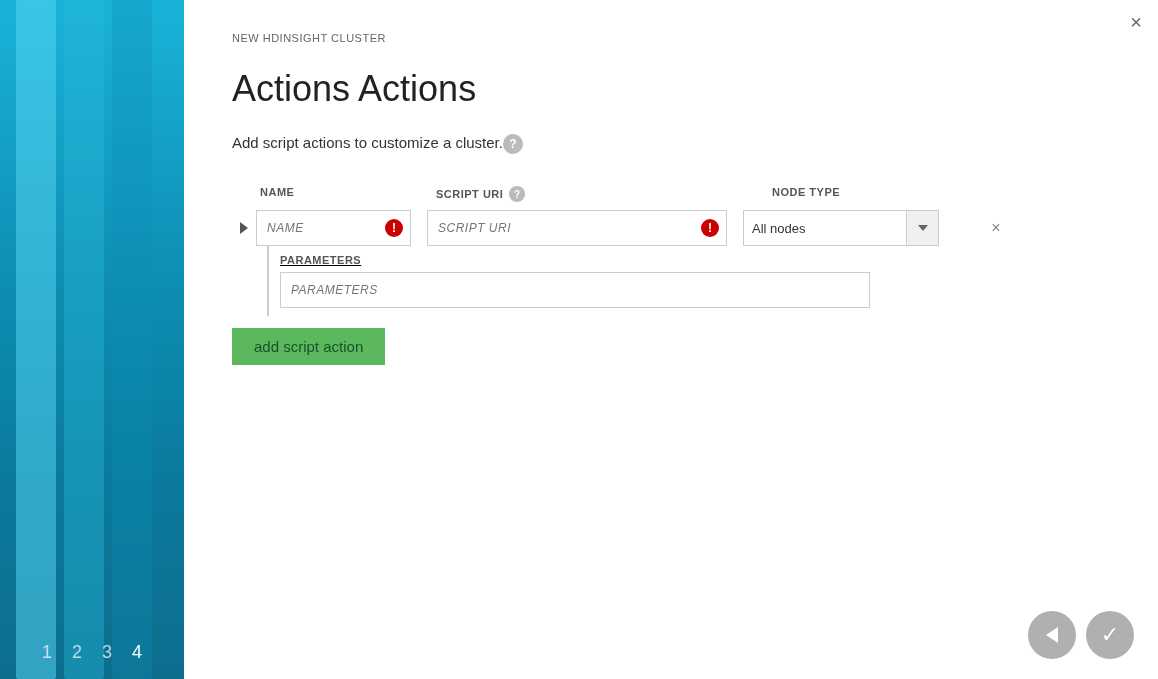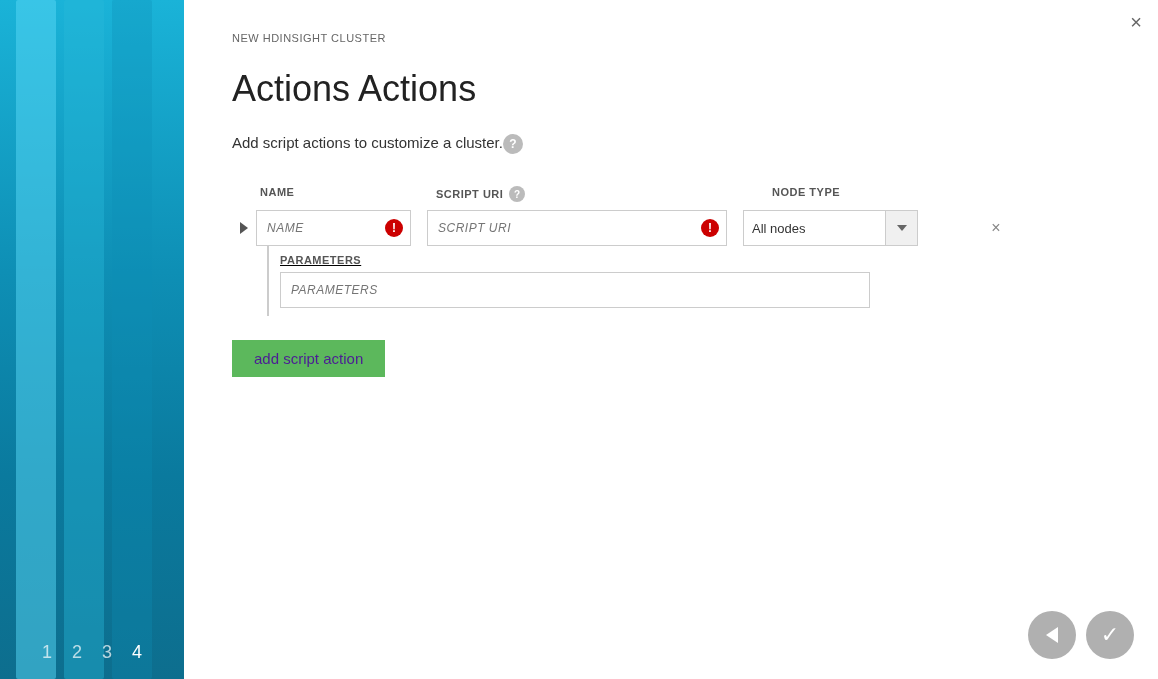--- a/index.html
+++ b/index.html
@@ -215,21 +215,21 @@
       justify-content: center;
       font-size: 12px;
       font-weight: bold;
     }
 
     .node-type-select-wrapper {
       display: flex;
       align-items: center;
       border: 1px solid #ccc;
       height: 36px;
-      width: 175px;
+      width: 196px;
     }
 
     .node-type-select {
       border: none;
       outline: none;
       font-size: 13px;
       color: #333;
       padding: 6px 8px;
       flex: 1;
       background: white;
@@ -318,26 +318,26 @@
       font-style: italic;
       letter-spacing: 0.5px;
       text-transform: uppercase;
       outline: none;
     }
 
     
     .add-action-btn {
       display: inline-block;
       background: #5cb85c;
-      color: #4c1d95;
+      color: #14532d;
       padding: 10px 22px;
       font-size: 15px;
       cursor: pointer;
       border: none;
-      margin-top: 24px;
+      margin-top: 12px;
       font-weight: 400;
     }
 
     
     .footer-nav {
       position: absolute;
       bottom: 20px;
       right: 24px;
       display: flex;
       gap: 10px;

